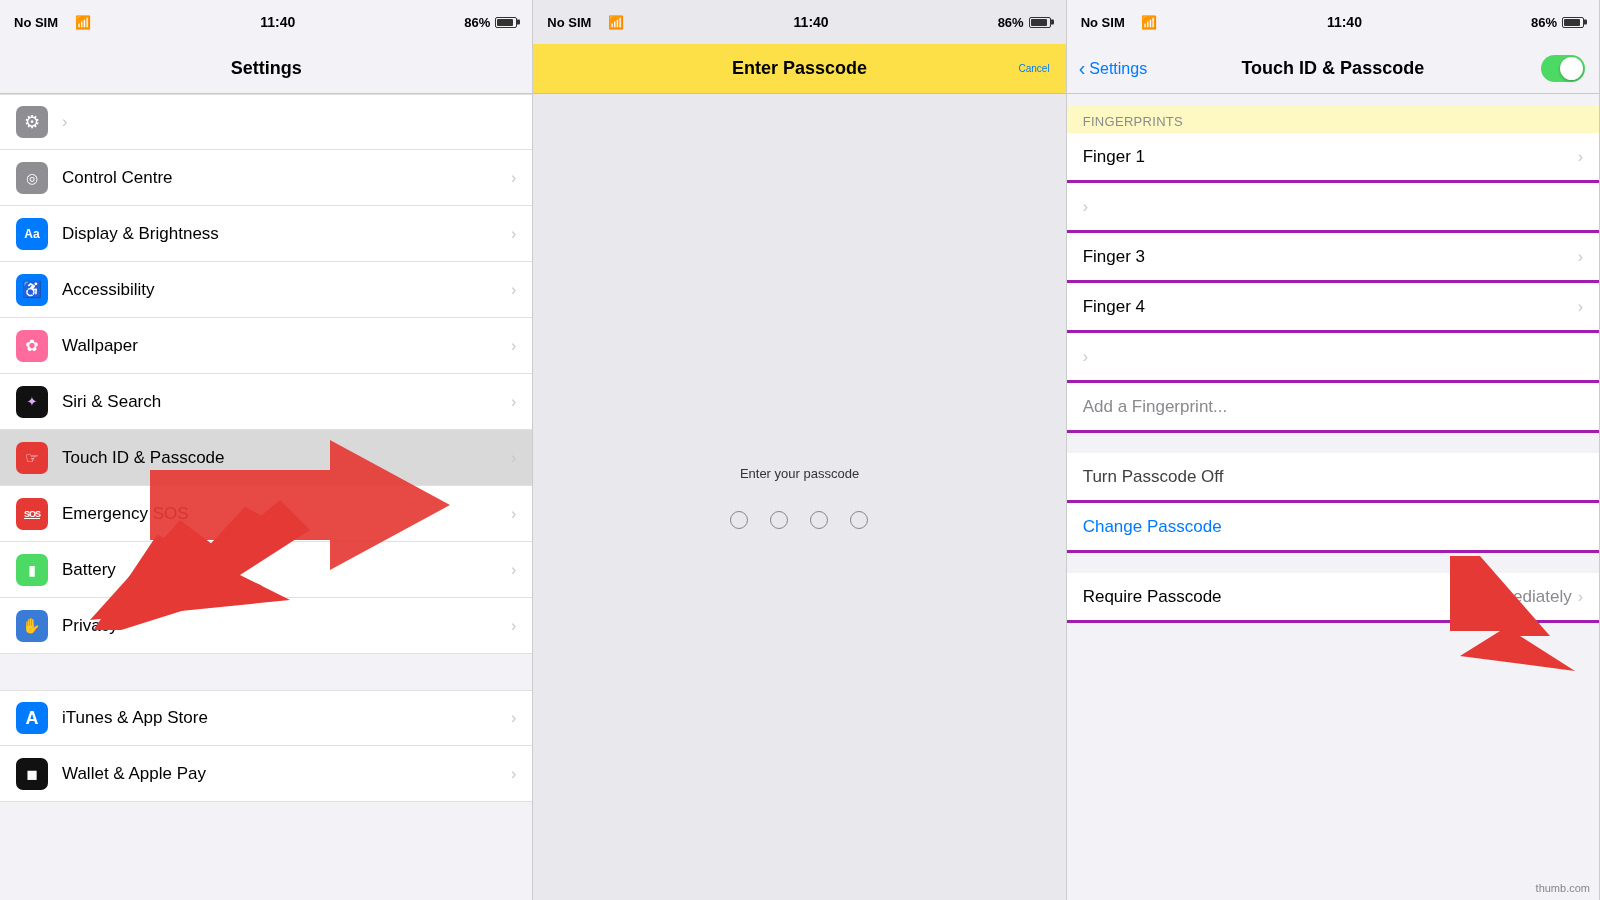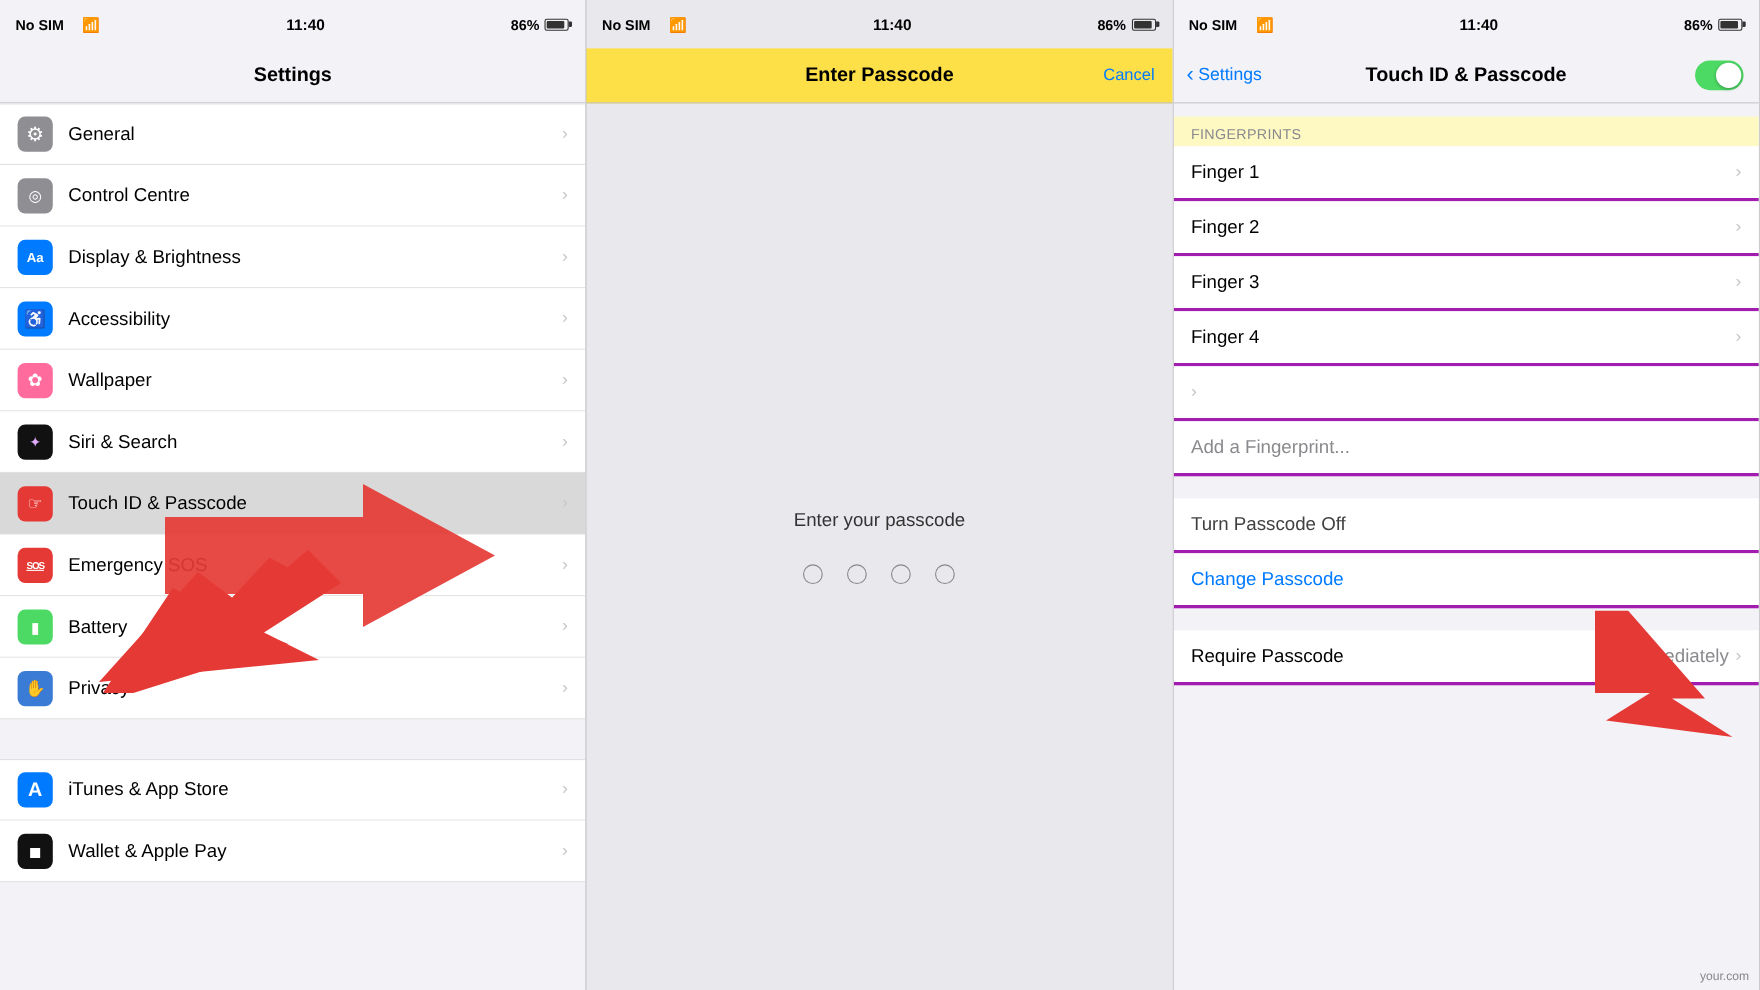--- a/index.html
+++ b/index.html
@@ -93,21 +93,21 @@
     }
     .nav-back-chevron {
       font-size: 20px;
       margin-right: 2px;
       color: #007aff;
     }
     .nav-cancel {
       position: absolute;
       right: 16px;
       color: #007aff;
-      font-size: 15px;
+      font-size: 10px;
       cursor: pointer;
       text-align: right;
     }
 
     
     .settings-list {
       flex: 1;
       overflow-y: auto;
       background: #f2f2f7;
     }
@@ -161,21 +161,21 @@
     .passcode-content {
       flex: 1;
       display: flex;
       flex-direction: column;
       align-items: center;
       justify-content: center;
       background: #e8e8ed;
       gap: 30px;
     }
     .passcode-prompt {
-      font-size: 17px;
+      font-size: 13px;
       color: #333;
       text-align: center;
     }
     .passcode-dots {
       display: flex;
       gap: 22px;
     }
     .passcode-dot {
       width: 18px; height: 18px;
       border-radius: 50%;
@@ -293,21 +293,20 @@
     </div>
 
     <div class="nav-bar">
       <span class="nav-title">Settings</span>
     </div>
 
     <div class="settings-list">
       <div class="settings-section">
         <div class="settings-row">
           <div class="row-icon" style="background:#8e8e93; color:#fff; font-size:18px;">⚙</div>
-          <span class="row-label">General</span>
           <span class="row-chevron">›</span>
         </div>
         <div class="settings-row">
           <div class="row-icon" style="background:#8e8e93; color:#fff; font-size:14px;">◎</div>
           <span class="row-label">Control Centre</span>
           <span class="row-chevron">›</span>
         </div>
         <div class="settings-row">
           <div class="row-icon" style="background:#007aff; color:#fff; font-size:12px; font-weight:700;">Aa</div>
           <span class="row-label">Display &amp; Brightness</span>
@@ -459,21 +458,20 @@
     <div class="p3-list">
 
       <div class="section-gap-sm"></div>
       <div class="section-header">FINGERPRINTS</div>
 
       <div class="p3-row">
         <span class="p3-row-label">Finger 1</span>
         <span class="p3-row-chevron">›</span>
       </div>
       <div class="p3-row">
-        <span class="p3-row-label">Finger 2</span>
         <span class="p3-row-chevron">›</span>
       </div>
       <div class="p3-row">
         <span class="p3-row-label">Finger 3</span>
         <span class="p3-row-chevron">›</span>
       </div>
       <div class="p3-row">
         <span class="p3-row-label">Finger 4</span>
         <span class="p3-row-chevron">›</span>
       </div>
@@ -526,13 +524,13 @@
   height: 160px;
   pointer-events: none;
   z-index: 999;
 ">
   <svg width="300" height="160" viewBox="0 0 300 160" xmlns="http://www.w3.org/2000/svg">
 
     <polygon points="0,100 180,100 180,130 300,65 180,0 180,30 0,30" fill="#e53935" opacity="0.92"></polygon>
   </svg>
 </div>
 
-<div class="watermark">your.com</div>
+<div class="watermark">thumb.com</div>
 
 </body></html>

